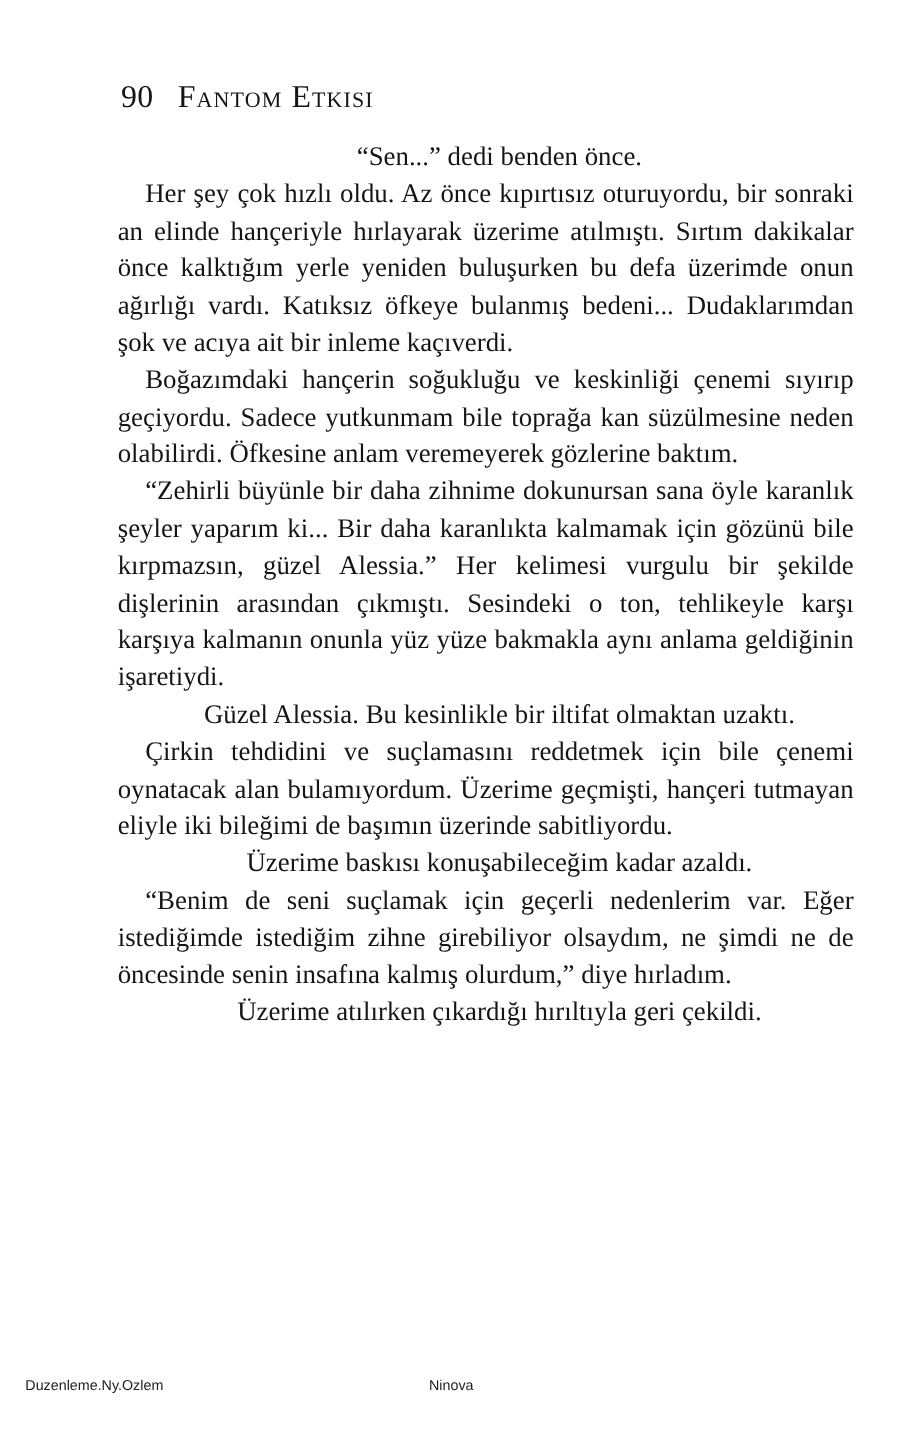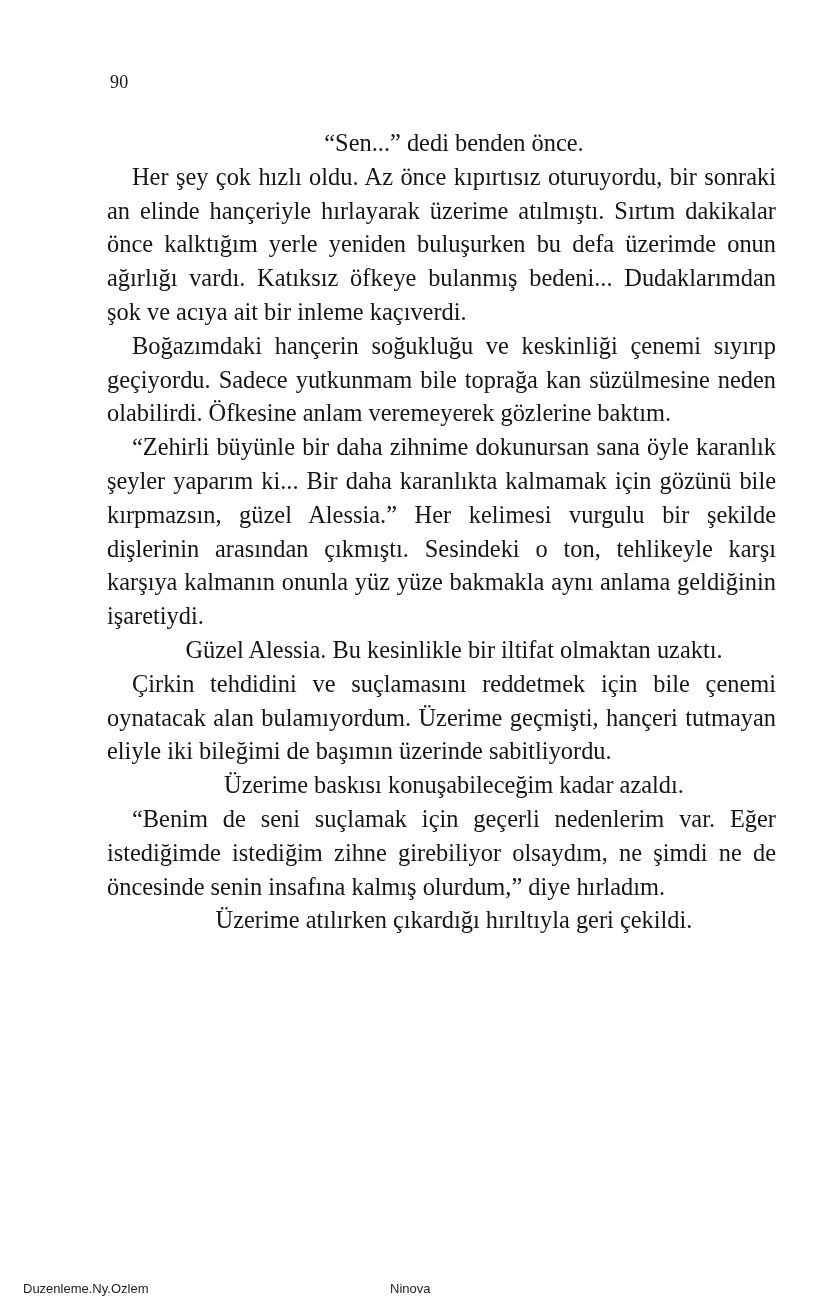--- a/index.html
+++ b/index.html
@@ -12,21 +12,21 @@
       height: 1306px;
       position: relative;
       overflow: hidden;
       color: #151515;
     }
     .page-header {
       position: absolute;
       left: 110px;
       top: 72px;
       font-family: "Liberation Serif", "DejaVu Serif", serif;
-      font-size: 18px;
+      font-size: 29px;
       letter-spacing: 0.3px;
       display: flex;
       align-items: baseline;
     }
     .page-number {
       margin-right: 22px;
     }
     .book-title {
       font-variant: small-caps;
       letter-spacing: 1px;
@@ -46,37 +46,38 @@
       text-indent: 25px;
       hyphens: manual;
     }
     .para.ragged {
       text-align: center;
     }
     .it {
     }
     .footer {
       position: absolute;
-      top: 1281px;
+      top: 1252px;
       font-family: "Liberation Sans", "DejaVu Sans", sans-serif;
       font-size: 13px;
       color: #222222;
     }
     .footer-left {
       left: 23px;
     }
     .footer-center {
       left: 390px;
     }
   </style>
 </head>
 <body>
 
 <div class="page-header">
   <span class="page-number">90</span>
+  <span class="book-title">Fantom Etkisi</span>
 </div>
 
 <div class="body-text">
   <p class="para ragged"><span>“Sen...” dedi benden önce.</span></p>
   <p class="para"><span>Her şey çok hızlı oldu. Az önce kıpırtısız oturuyordu, bir sonraki an elinde hançeriyle hırlayarak üzerime atılmıştı. Sırtım dakikalar önce kalktığım yerle yeniden buluşurken bu defa üze­rimde onun ağırlığı vardı. Katıksız öfkeye bulanmış bedeni... Dudaklarımdan şok ve acıya ait bir inleme kaçıverdi.</span></p>
   <p class="para"><span>Boğazımdaki hançerin soğukluğu ve keskinliği çenemi sıyı­rıp geçiyordu. Sadece yutkunmam bile toprağa kan süzülmesine neden olabilirdi. Öfkesine anlam veremeyerek gözlerine baktım.</span></p>
   <p class="para"><span>“Zehirli büyünle bir daha zihnime dokunursan sana öyle ka­ranlık şeyler yaparım ki... Bir daha karanlıkta kalmamak için gözünü bile kırpmazsın, güzel Alessia.” Her kelimesi vurgulu bir şekilde dişlerinin arasından çıkmıştı. Sesindeki o ton, tehlikeyle karşı karşıya kalmanın onunla yüz yüze bakmakla aynı anlama geldiğinin işaretiydi.</span></p>
   <p class="para ragged"><span class="it">Güzel Alessia.</span><span> Bu kesinlikle bir iltifat olmaktan uzaktı.</span></p>
   <p class="para"><span>Çirkin tehdidini ve suçlamasını reddetmek için bile çenemi oynatacak alan bulamıyordum. Üzerime geçmişti, hançeri tut­mayan eliyle iki bileğimi de başımın üzerinde sabitliyordu.</span></p>
   <p class="para ragged"><span>Üzerime baskısı konuşabileceğim kadar azaldı.</span></p>

